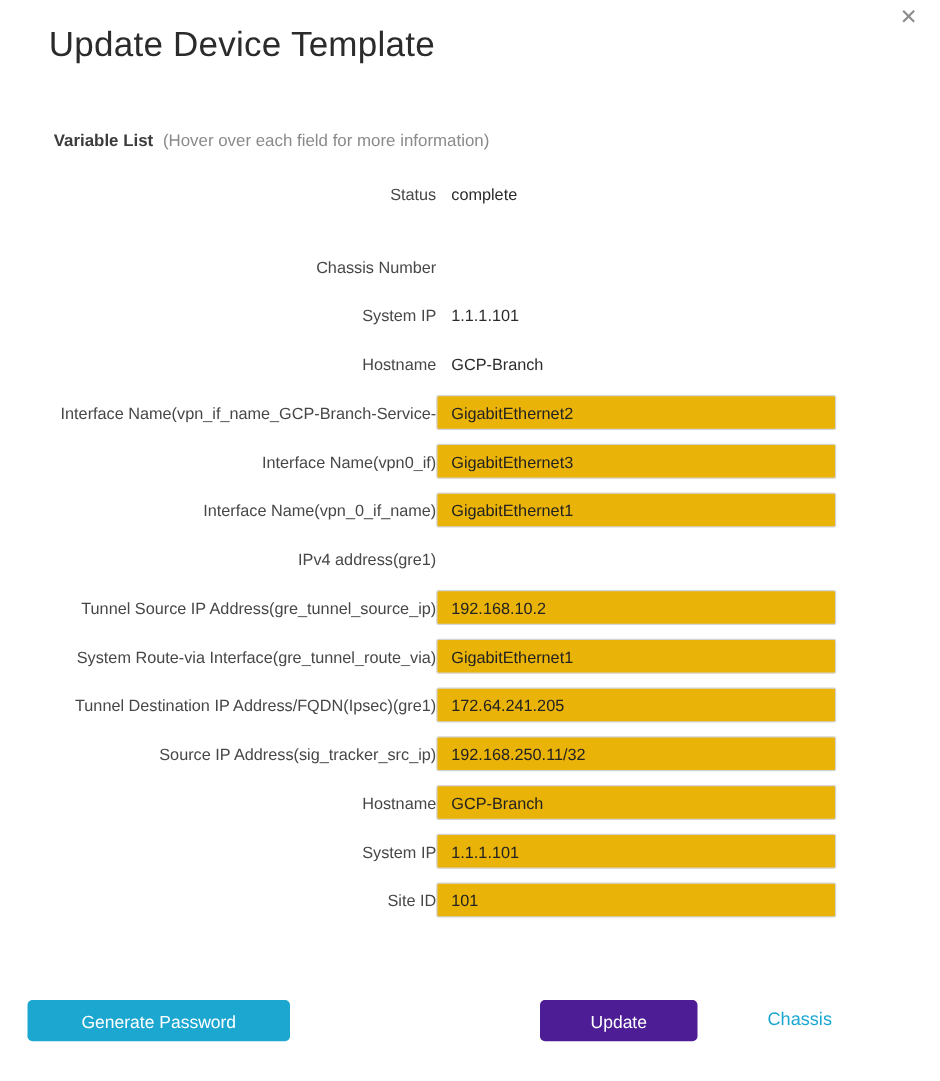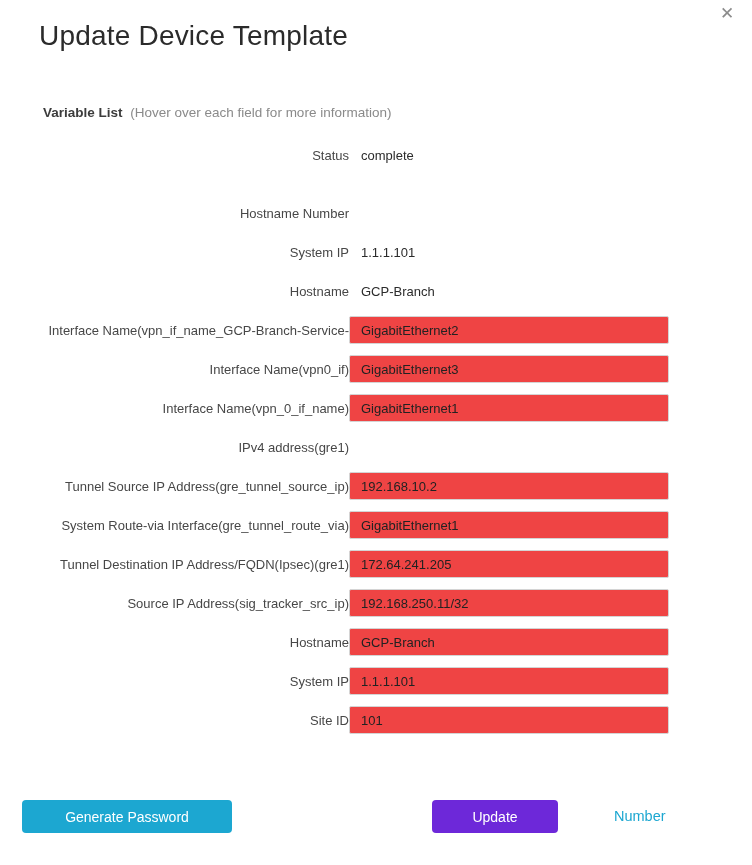--- a/index.html
+++ b/index.html
@@ -71,21 +71,21 @@
     font-size: 13px;
     color: #2b2b2b;
     padding-left: 12px;
   }
   .row-input {
     box-sizing: border-box;
     width: 320px;
     height: 28px;
     border: 1px solid #d4d4d4;
     border-radius: 2px;
-    background: #ef4444;
+    background: #eab308;
     padding: 0 11px;
     font-family: "Liberation Sans", "DejaVu Sans", sans-serif;
     font-size: 13px;
     color: #222;
     outline: none;
   }
   .footer {
     position: absolute;
     left: 0;
     top: 800px;
@@ -128,21 +128,21 @@
     <span class="heading-strong">Variable List</span>
     <span class="heading-hint">(Hover over each field for more information)</span>
   </div>
 
   <div class="rows" id="rows-container">
       <div class="row extra-gap">
         <div class="row-label">Status</div>
         <div class="row-value-text">complete</div>
       </div>
       <div class="row">
-        <div class="row-label">Hostname Number</div>
+        <div class="row-label">Chassis Number</div>
         <div class="row-value-text"></div>
       </div>
       <div class="row">
         <div class="row-label">System IP</div>
         <div class="row-value-text">1.1.1.101</div>
       </div>
       <div class="row">
         <div class="row-label">Hostname</div>
         <div class="row-value-text">GCP-Branch</div>
       </div>
@@ -186,17 +186,17 @@
         <input type="text" class="row-input" value="1.1.1.101" style="">
       </div>
       <div class="row">
         <div class="row-label">Site ID</div>
         <input type="text" class="row-input" value="101" style="">
       </div>
     </div>
 
   <div class="footer">
     <button class="btn btn-generate" style="background: rgb(28, 167, 209);">Generate Password</button>
-    <button class="btn btn-update" style="background: #6d28d9;">Update</button>
-    <a class="link-cancel" style="color: rgb(28, 167, 209);">Number</a>
+    <button class="btn btn-update" style="background: #4c1d95;">Update</button>
+    <a class="link-cancel" style="color: rgb(28, 167, 209);">Chassis</a>
   </div>
 
 </div>
 
 </body></html>

